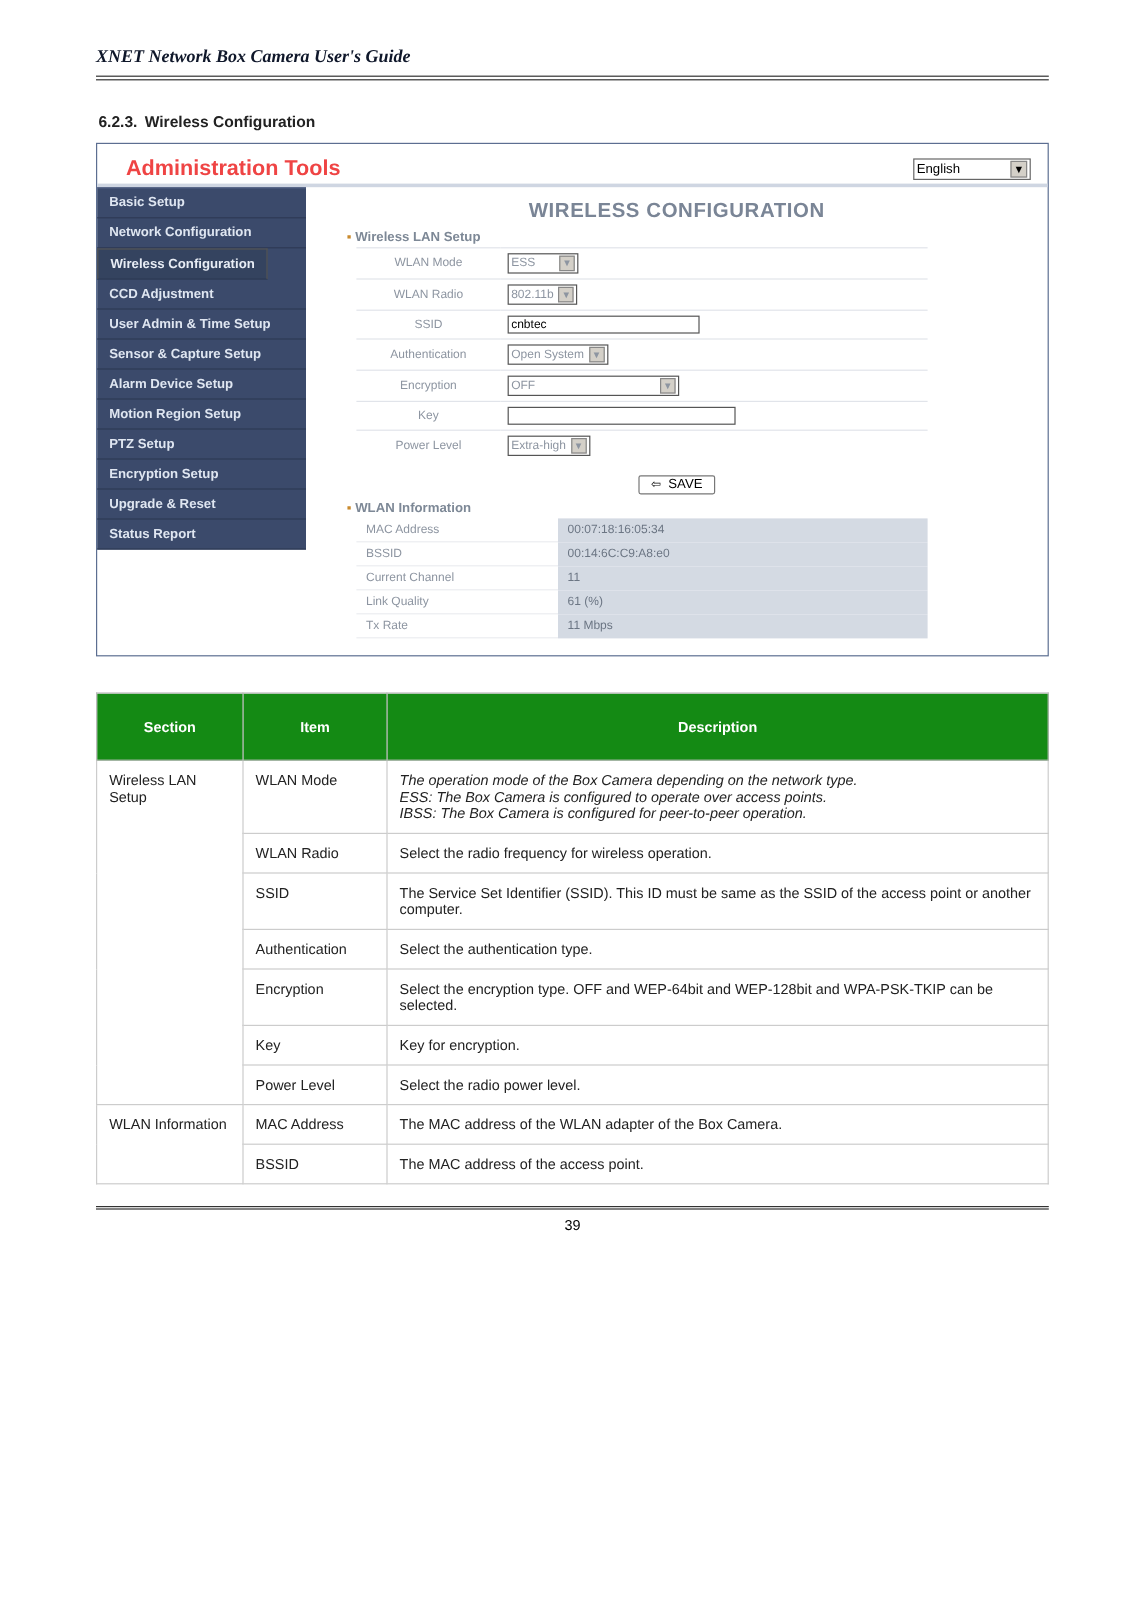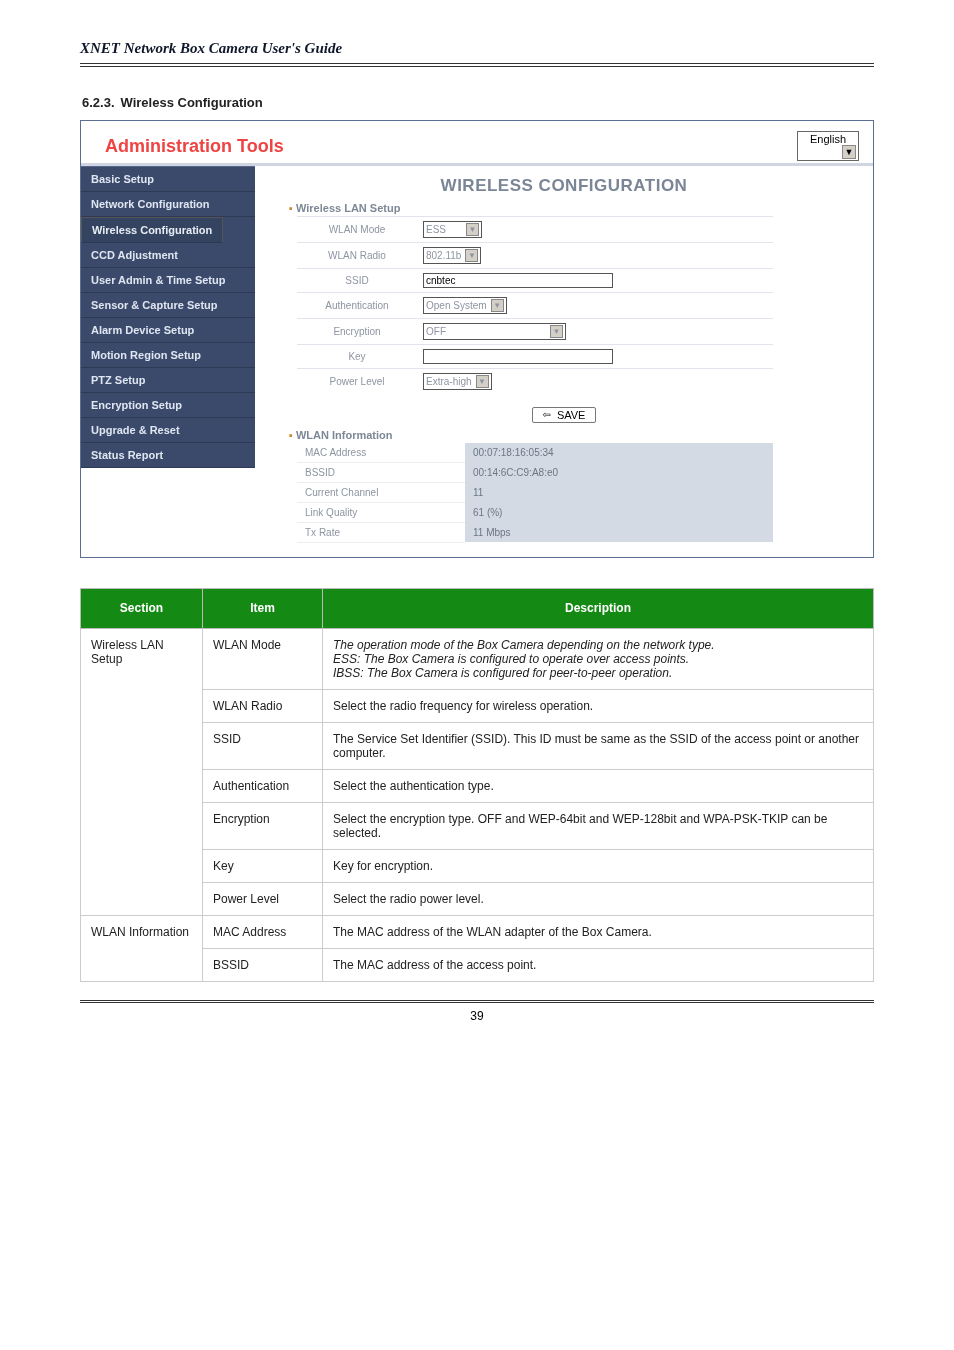--- a/index.html
+++ b/index.html
@@ -7,21 +7,21 @@
   .page { padding: 40px 80px 30px 80px; }
   .doc-title { font-style: italic; font-weight: bold; color: #0f172a; font-size: 15px; margin-bottom: 6px; }
   .rule-thick { border-top: 4px double #333; margin-bottom: 26px; }
 
   .section-num { font-family: Arial, sans-serif; font-size: 13px; font-weight: bold; color: #222; margin: 0 0 4px 2px; display:inline-block; }
 
   
   .shot { border: 1px solid #5c6e91; background: #fff; margin: 6px 0 30px 0; }
   .at-head { display: flex; align-items: center; justify-content: space-between; padding: 10px 14px 2px 24px; }
   .at-title { font-family: "Trebuchet MS", Arial, sans-serif; font-weight: bold; font-size: 18px; color: #ef4444; }
-  .lang-sel { font-family: Verdana, Arial, sans-serif; font-size: 11px; border: 1px solid #666; padding: 1px 2px; display: inline-flex; align-items: center; background: #fff; flex-direction: column; }
+  .lang-sel { font-family: Verdana, Arial, sans-serif; font-size: 11px; border: 1px solid #666; padding: 1px 2px; display: inline-flex; align-items: center; background: #fff; }
   .lang-sel .dd { width: 14px; height: 14px; background: #d4d0c8; border: 1px solid #888; margin-left: 42px; display: inline-flex; align-items:center; justify-content:center; font-size:9px; }
 
   .at-body { display: flex; align-items: flex-start; border-top: 3px solid #cfd6e2; }
   .nav { width: 174px; background: #3b4a6b; padding: 0; }
   .nav .item { color: #dfe6f1; font-family: Verdana, Arial, sans-serif; font-size: 11px; font-weight: bold; padding: 6px 10px; border-bottom: 1px solid #2e3a55; }
   .nav .item.first { border-top: 1px solid #59688a; }
   .nav .item.sel { background: #34435f; color: #e8edf5; }
 
   .main { flex: 1; padding: 8px 6px 14px 6px; }
   .main-title { font-family: "Trebuchet MS", Arial, sans-serif; font-weight: bold; color: #7a8596; font-size: 17px; text-align: center; margin: 2px 0 6px 0; letter-spacing: 0.5px; }
@@ -37,21 +37,21 @@
   .save-btn { display:inline-flex; align-items:center; gap:6px; padding: 1px 10px; border:1px solid #777; background:#fff; font-family: Verdana, Arial, sans-serif; font-size:11px; border-radius:2px; }
   .save-btn .ar { font-size:10px; }
 
   .info-tbl { width: 476px; margin-left: 36px; border-collapse: collapse; }
   .info-tbl td { font-family: Verdana, Arial, sans-serif; font-size: 10px; padding: 4px 8px; }
   .info-tbl td.k { width: 168px; color: #8d95a1; border-bottom: 1px solid #ebedf1; }
   .info-tbl td.v { background: #d4dae3; color: #6c7684; }
 
   
   .desc { width: 100%; border-collapse: collapse; font-family: Arial, sans-serif; font-size: 12px; }
-  .desc th { background: #148a14; color: #fff; font-weight: bold; height: 40px; padding: 6px 10px; text-align: center; border: 1px solid #bbb; }
+  .desc th { background: #148a14; color: #fff; font-weight: bold; height: 56px; padding: 6px 10px; text-align: center; border: 1px solid #bbb; }
   .desc td { border: 1px solid #ccc; padding: 9px 10px; vertical-align: top; color: #222; }
   .desc td.sec { width: 122px; }
   .desc td.itm { width: 120px; }
 
   .footer-rule { border-top: 3px double #333; margin-top: 6px; }
   .page-no { text-align: center; font-family: Arial, sans-serif; font-size: 12px; padding: 6px 0 4px 0; }
 </style>
 </head>
 <body>
 
@@ -101,21 +101,21 @@
               </tr>
           <tr>
                 <td class="lab">WLAN Radio</td>
               <td><span class="sel">
                     <span>802.11b</span>
                     <span class="dd">▼</span>
                   </span></td>
               </tr>
           <tr>
                 <td class="lab">SSID</td>
-              <td><input class="inp" style="width: 190px;" value="cnbtec"></td>
+              <td><input class="inp" style="width: 160px;" value="cnbtec"></td>
               </tr>
           <tr>
                 <td class="lab">Authentication</td>
               <td><span class="sel">
                     <span>Open System</span>
                     <span class="dd">▼</span>
                   </span></td>
               </tr>
           <tr>
                 <td class="lab">Encryption</td>

